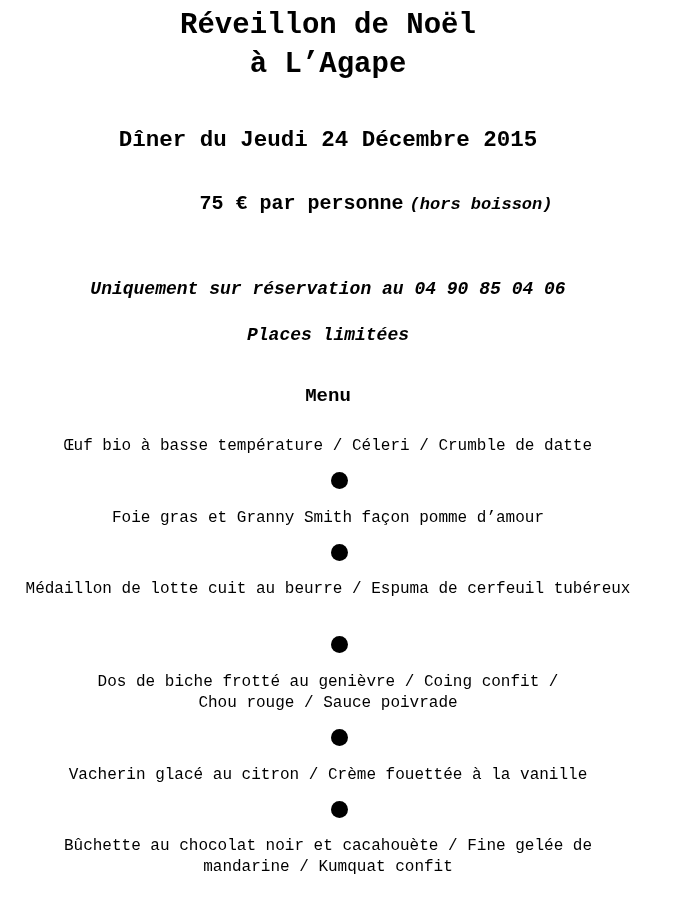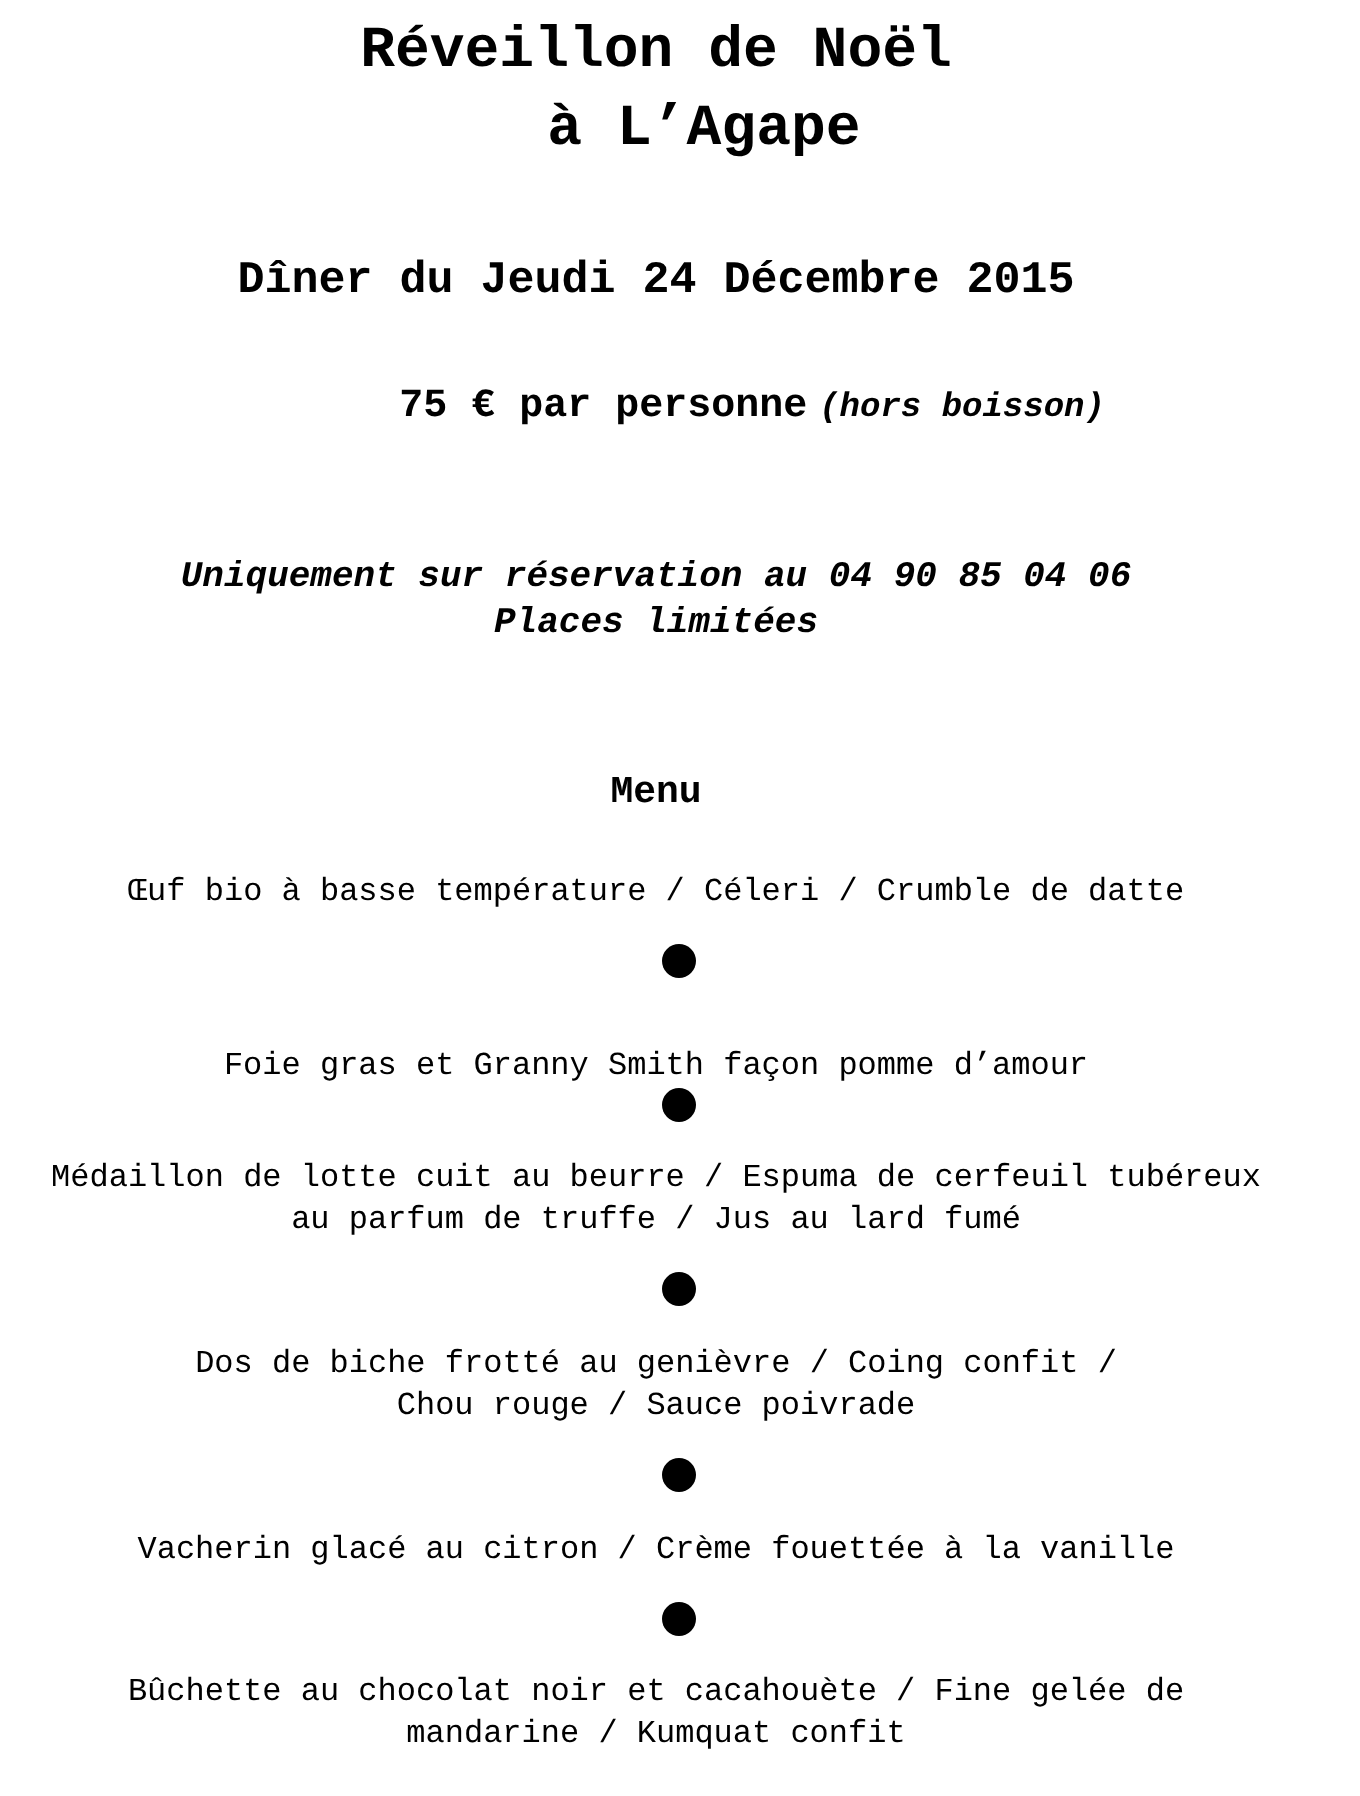--- a/index.html
+++ b/index.html
@@ -68,46 +68,45 @@
     height: 17px;
     border-radius: 50%;
   }
 </style>
 </head>
 <body>
 
 <div>
 
   <div class="line title" style="top:6px;">Réveillon de Noël</div>
-  <div class="line title" style="top:45px;padding-left:24px;">à L’Agape</div>
+  <div class="line title" style="top:45px;">à L’Agape</div>
 
   <div class="line date" style="top:126px;">Dîner du Jeudi 24 Décembre 2015</div>
 
   <div class="line price" style="top:191px;">
     <span>75 € par personne</span><span class="note">(hors boisson)</span>
   </div>
 
   <div class="line info" style="top:277px;">Uniquement sur réservation au 04 90 85 04 06</div>
-  <div class="line info" style="top:300px;font-family:Liberation Mono, monospace;">Places limitées</div>
+  <div class="line info" style="top:323px;font-family:Liberation Mono, monospace;">Places limitées</div>
 
   <div class="line menu-heading" style="top:384px;">Menu</div>
 
   <div class="line dish" style="top:436px;">
     <span>Œuf bio à basse température / Céleri / Crumble de datte</span>
   </div>
   <div class="dot" style="top:472px; background:#000;"></div>
 
-  <div class="line dish" style="top:523px;">
+  <div class="line dish" style="top:508px;">
     <span>Foie gras et Granny Smith façon pomme d’amour</span>
   </div>
   <div class="dot" style="top:544px; background:#000;"></div>
 
   <div class="line dish" style="top:579px;">
     <span>Médaillon de lotte cuit au beurre / Espuma de cerfeuil tubéreux</span>
-    <span>au parfum de truffe / Jus au lard fumé</span>
   </div>
   <div class="dot" style="top:636px; background:#000;"></div>
 
   <div class="line dish" style="top:672px;">
     <span>Dos de biche frotté au genièvre / Coing confit /</span>
     <span>Chou rouge / Sauce poivrade</span>
   </div>
   <div class="dot" style="top:729px; background:#000;"></div>
 
   <div class="line dish" style="top:765px;">

